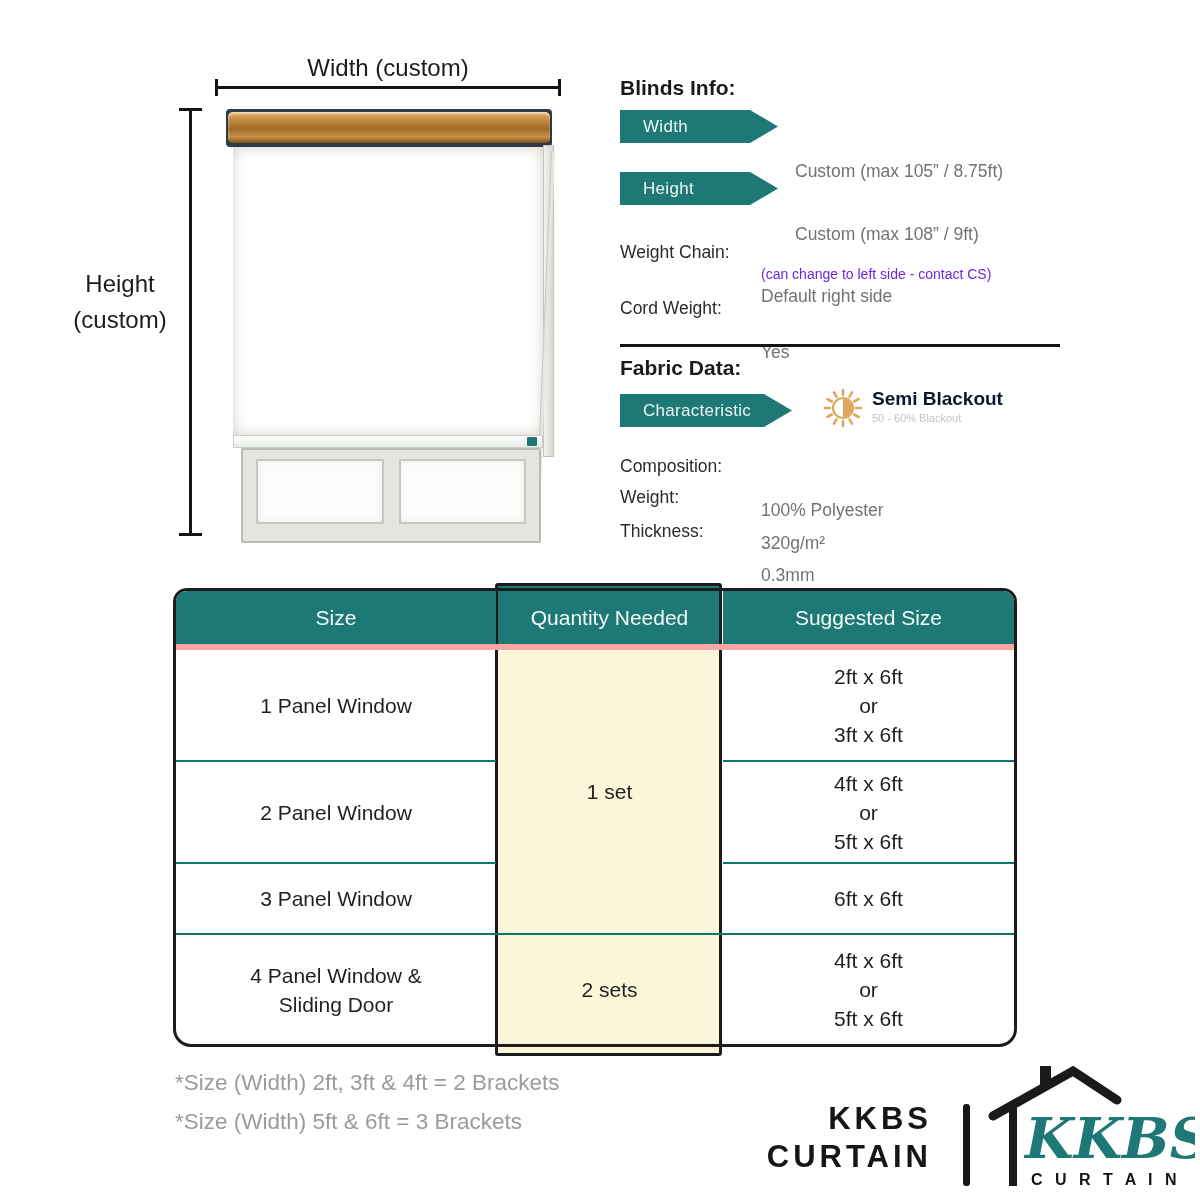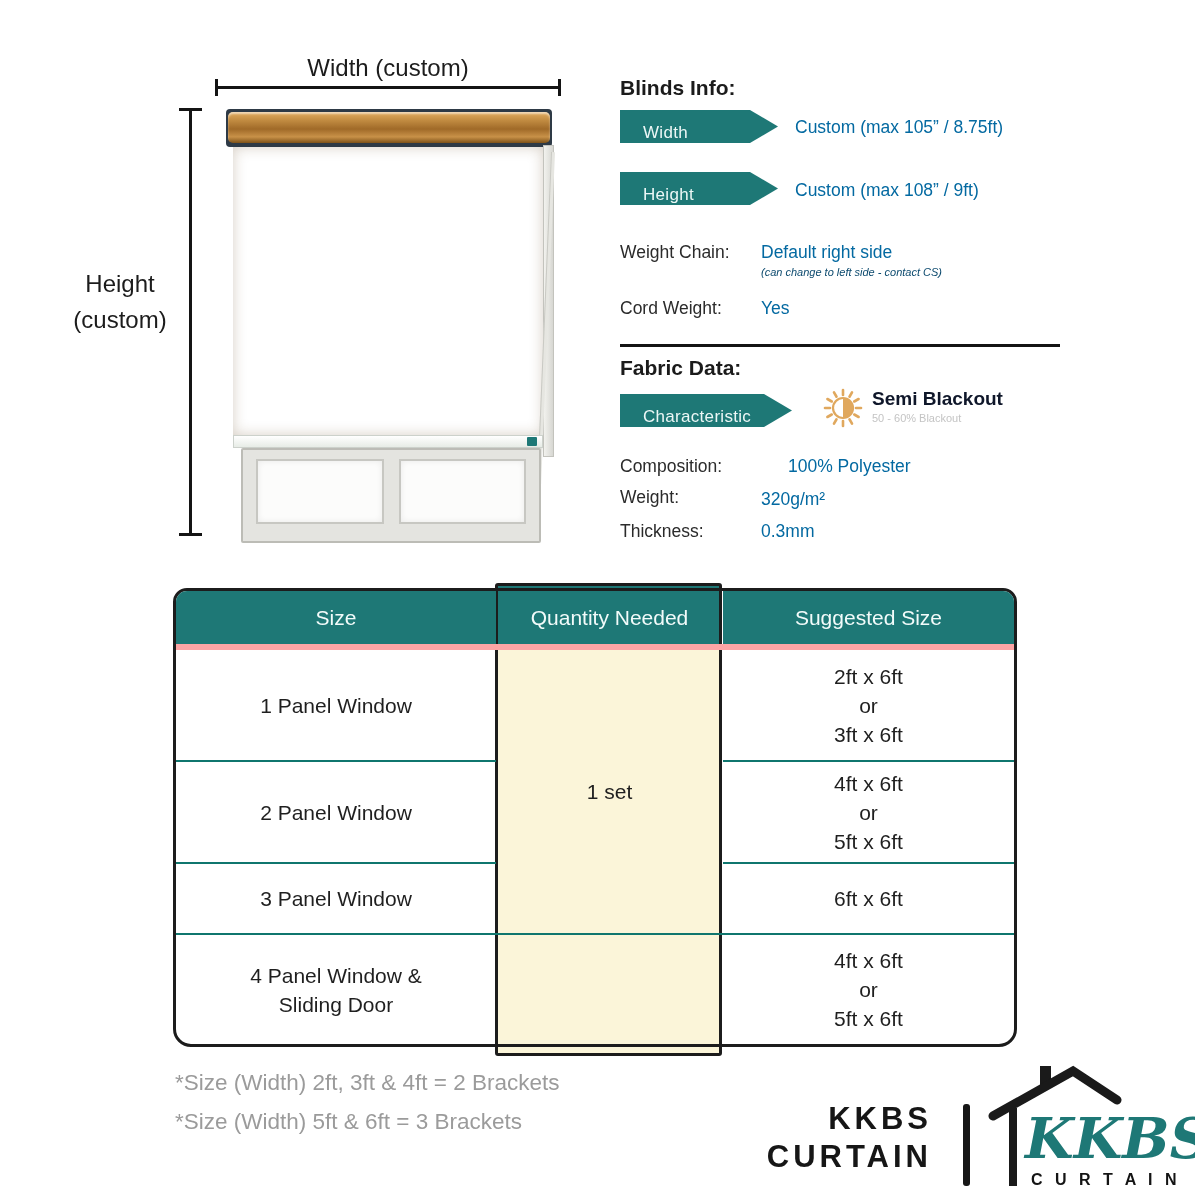--- a/index.html
+++ b/index.html
@@ -25,25 +25,25 @@
   .side-channel{position:absolute;left:543px;top:145px;width:9px;height:310px;background:linear-gradient(90deg,#f2f2ee,#d7d7d2);border:1px solid #c3c3bd;}
   .cord{position:absolute;left:551px;top:152px;width:3px;height:332px;background:#e6e6e1;border-left:1px solid #c9c9c3;transform:rotate(2.4deg);transform-origin:top left;}
   .bottom-rail{position:absolute;left:233px;top:435px;width:310px;height:13px;background:linear-gradient(180deg,#ffffff,#e7ece6);border:1px solid #ccd1cb;box-sizing:border-box;}
   .rail-tag{position:absolute;left:527px;top:437px;width:10px;height:9px;background:#1e7876;border-radius:1px;}
   .window{position:absolute;left:241px;top:448px;width:300px;height:95px;background:#e4e4e0;border:2px solid #bcbcb6;border-radius:2px;
     box-sizing:border-box;display:flex;gap:15px;padding:9px 13px 17px 13px;}
   .pane{flex:1;background:#fcfcfb;border:2px solid #c7c7c2;box-shadow:inset 0 0 6px rgba(0,0,0,.08);}
   
   .section-heading{position:absolute;font-size:21px;font-weight:bold;color:#1b1b1b;}
   .chip{position:absolute;height:33px;background:#1e7876;color:#ecf7f6;font-size:17px;letter-spacing:.3px;
-    display:flex;align-items:flex-end;padding-left:23px;box-sizing:border-box;
+    display:flex;align-items:center;padding-left:23px;box-sizing:border-box;
     clip-path:polygon(0 0, calc(100% - 28px) 0, 100% 50%, calc(100% - 28px) 100%, 0 100%);}
-  .val{position:absolute;font-size:17.5px;color:#0369a1;}
+  .val{position:absolute;font-size:17.5px;color:#737373;margin-top:44px;}
   .lbl{position:absolute;font-size:17.5px;color:#2b2b2b;}
-  .note{position:absolute;font-size:11px;color:#0c4a6e;font-style:italic;}
+  .note{position:absolute;font-size:14px;color:#6d28d9;}
   .fab-name{position:absolute;font-size:19px;font-weight:bold;color:#0f172a;}
   .fab-sub{position:absolute;font-size:11px;color:#c4c4c4;}
   
   .tbl{position:absolute;left:173px;top:588px;width:844px;height:459px;}
   .strip{position:absolute;left:322px;top:-5px;width:227px;height:473px;border:3px solid #1c1c1c;
     box-sizing:border-box;display:flex;flex-direction:column;border-radius:3px;}
   .strip-teal{height:61px;background:#1e7876;}
   .strip-cream{flex:1;background:#fbf5d9;}
   .grid{position:absolute;left:0;top:0;width:844px;height:459px;border:3px solid #1c1c1c;box-sizing:border-box;
     border-radius:14px 14px 18px 18px;overflow:hidden;display:grid;
@@ -131,21 +131,21 @@
       <line x1="21" y1="3" x2="21" y2="8" transform="rotate(300 21 21)"></line>
       <line x1="21" y1="3" x2="21" y2="8" transform="rotate(330 21 21)"></line>
     </g>
     <circle cx="21" cy="21" r="10" fill="#ffffff" stroke="#e0a85e" stroke-width="2.2"></circle>
     <path d="M21 11 a10 10 0 0 1 0 20 Z" fill="#e0a85e"></path>
   </svg>
   <div class="fab-name" style="left:872px;top:388px;">Semi Blackout</div>
   <div class="fab-sub" style="left:872px;top:412px;">50 - 60% Blackout</div>
 
   <div class="lbl" style="left:620px;top:456px;">Composition:</div>
-  <div class="val" style="left:788px;top:456px;">100% Polyester</div>
+  <div class="val" style="left:761px;top:456px;">100% Polyester</div>
   <div class="lbl" style="left:620px;top:487px;">Weight:</div>
   <div class="val" style="left:761px;top:489px;">320g/m²</div>
   <div class="lbl" style="left:620px;top:521px;">Thickness:</div>
   <div class="val" style="left:761px;top:521px;">0.3mm</div>
 
   <div class="tbl">
     <div class="strip">
       <div class="strip-teal"></div>
       <div class="strip-cream"></div>
     </div>
@@ -163,20 +163,21 @@
       <div class="td bb" style="grid-column:1;grid-row:3;">2 Panel Window</div>
       <div class="td bb" style="grid-column:3;grid-row:3;">4ft x 6ft
 or
 5ft x 6ft</div>
 
       <div class="td bb" style="grid-column:1;grid-row:4;">3 Panel Window</div>
       <div class="td bb" style="grid-column:3;grid-row:4;">6ft x 6ft</div>
 
       <div class="td" style="grid-column:1;grid-row:5;">4 Panel Window &amp;
 Sliding Door</div>
+      <div class="td" style="grid-column:2;grid-row:5;">2 sets</div>
       <div class="td" style="grid-column:3;grid-row:5;">4ft x 6ft
 or
 5ft x 6ft</div>
     </div>
   </div>
 
   <div class="footnote" style="left:175px;top:1070px;">*Size (Width) 2ft, 3ft &amp; 4ft = 2 Brackets</div>
   <div class="footnote" style="left:175px;top:1109px;">*Size (Width) 5ft &amp; 6ft = 3 Brackets</div>
 
   <div class="wordmark">

